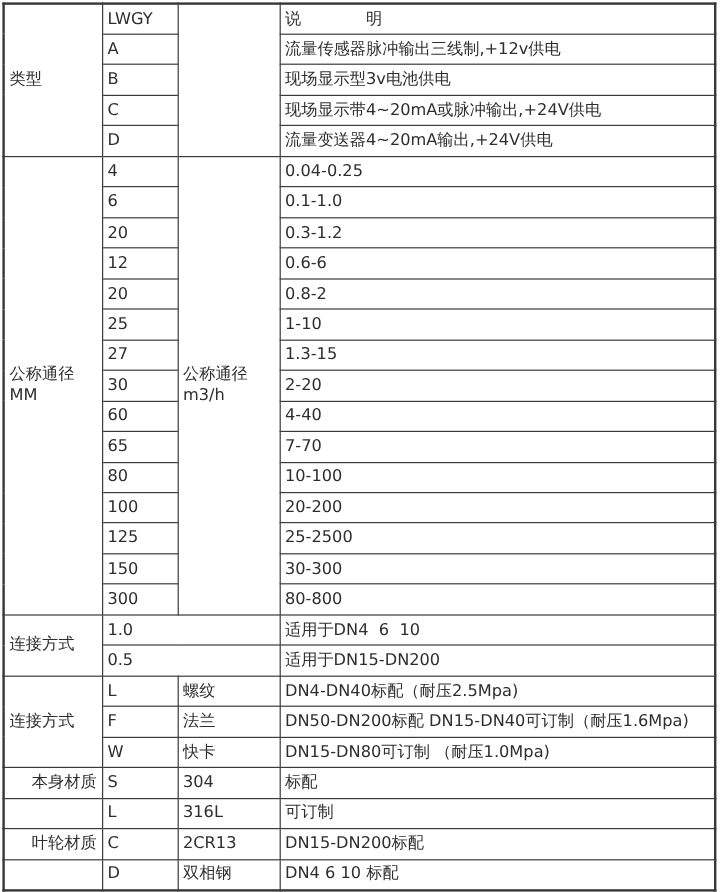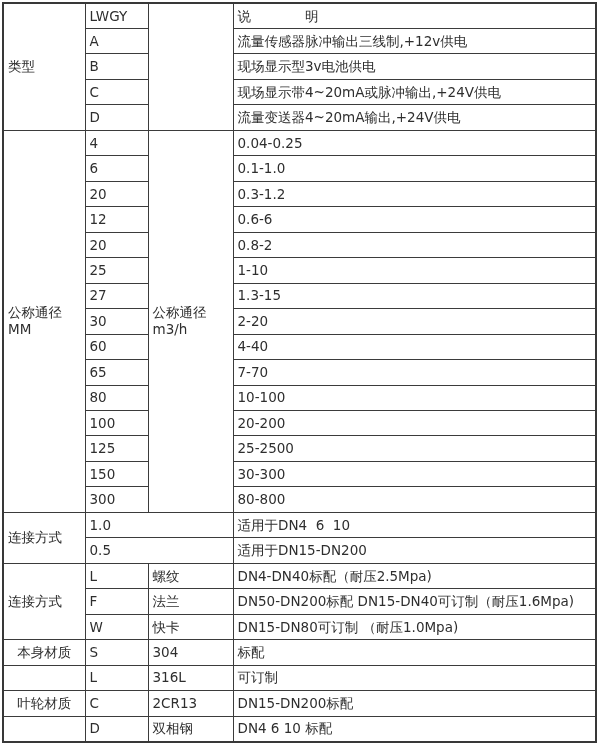--- a/index.html
+++ b/index.html
@@ -27,21 +27,21 @@
     font-size: 13.5px;
     line-height: 1.25;
     color: #2e2e2e;
     padding: 0 4px;
     vertical-align: middle;
     white-space: pre;
     overflow: hidden;
   }
   table.spec tr { height: 25.47px; }
   td.tc { padding: 0 1px; }
-  td.flush { padding: 0 1px 0 2px; text-align: center; }
+  td.flush { padding: 0 1px 0 2px; text-align: right; }
   col.c1 { width: 82px; }
   col.c2 { width: 63px; }
   col.c3 { width: 85px; }
   col.c4 { width: 363px; }
 </style>
 </head>
 <body>
 
 <div class="spec-wrap">
   <table class="spec">

